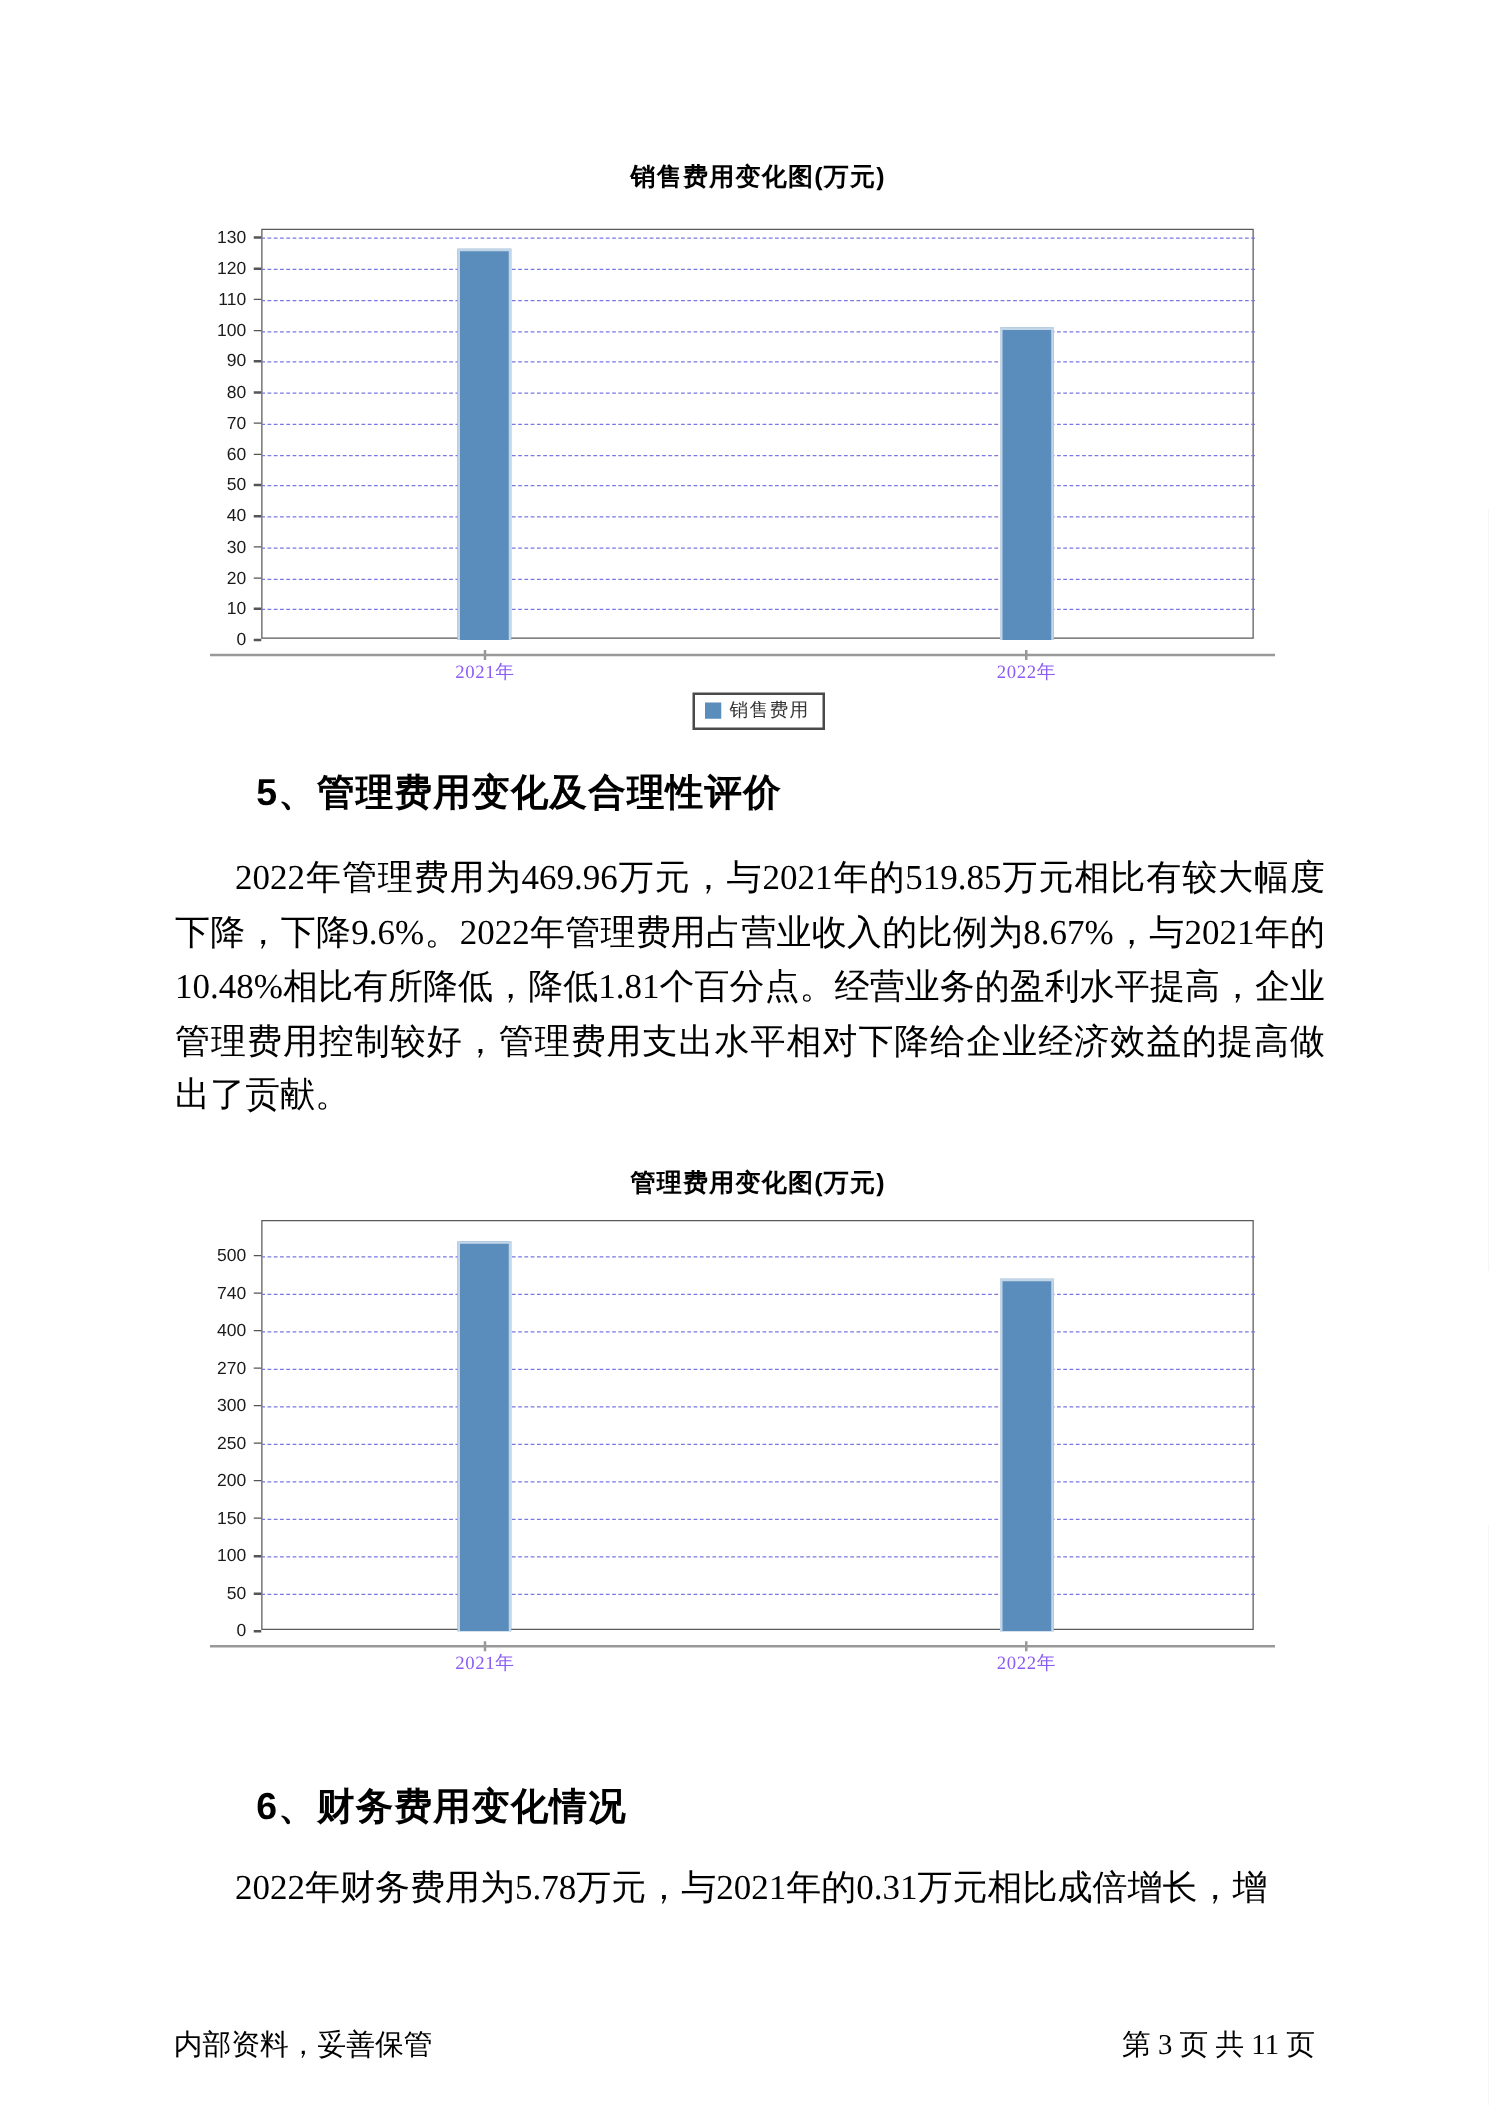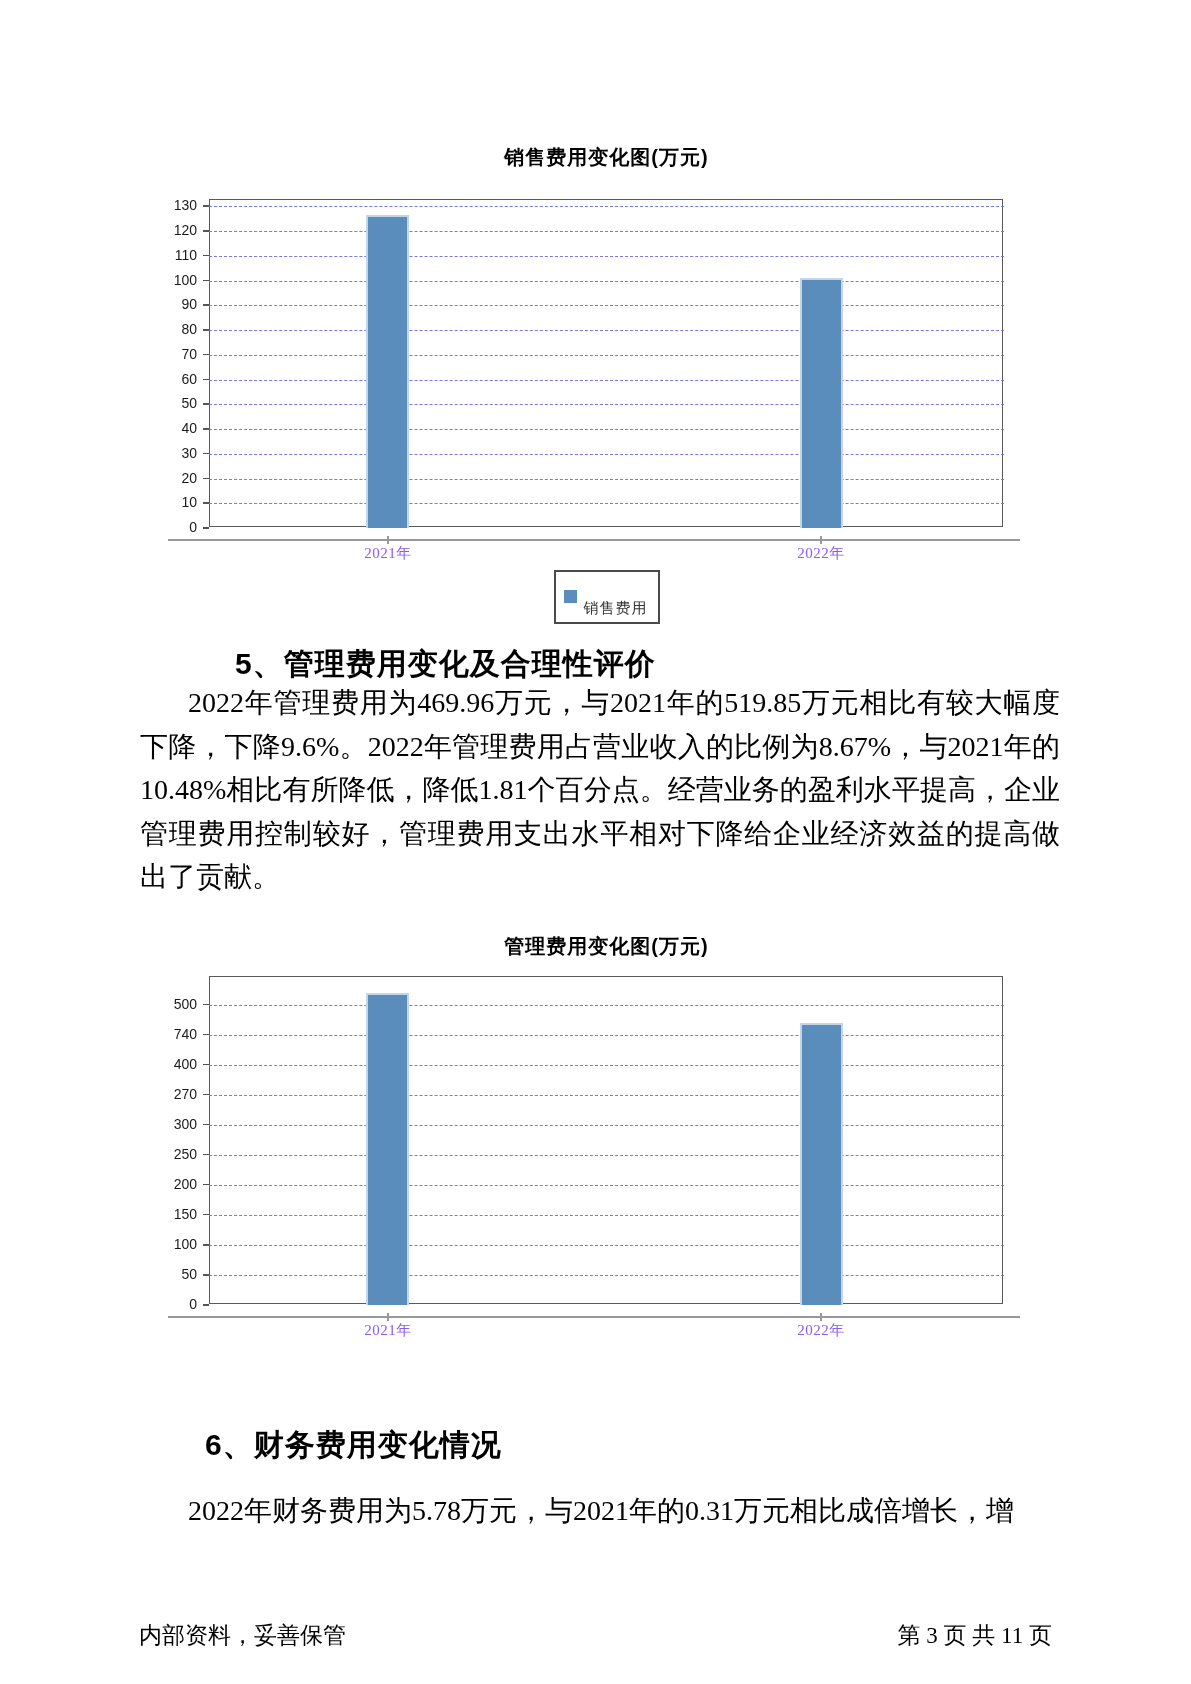--- a/index.html
+++ b/index.html
@@ -33,29 +33,29 @@
   .cat-label{
     position:absolute;text-align:center;font-size:15px;color:#8b5cf6;letter-spacing:0.5px;
     font-family:"Liberation Serif",serif;white-space:nowrap;
   }
   .legend-row{position:absolute;display:flex;justify-content:center;}
   .legend-box{
     display:inline-flex;align-items:center;gap:7px;border:2px solid #4a4a4a;
     background:#fff;padding:3px 10px 4px 8px;
   }
   .legend-swatch{width:13px;height:13px;}
-  .legend-label{font-size:15px;color:#333;letter-spacing:1px;white-space:nowrap;margin-top:24px;}
+  .legend-label{font-size:15px;color:#333;letter-spacing:1px;white-space:nowrap;}
   .footer-text{font-size:23px;color:#000;white-space:nowrap;}
 </style>
 </head>
 <body>
 
 <div class="page">
 
-  <div class="chart-block" style="top:136px;height:478px;">
+  <div class="chart-block" style="top:120px;height:478px;">
       <div class="chart-title" style="left: 209px; width: 795px; top: 8px;">销售费用变化图(万元)</div>
       <div class="plot" style="left: 209px; top: 63px; width: 792px; height: 326px;"></div>
       <div class="ytick-mark" style="left: 203px; top: 391px; width: 6px; height: 1.5px;"></div>
       <div class="ytick-label" style="left: 139px; width: 58px; top: 383px;">0</div>
       <div class="gridline" style="left: 209px; width: 795px; top: 367.3px;"></div>
       <div class="ytick-mark" style="left: 203px; top: 366.3px; width: 6px; height: 1.5px;"></div>
       <div class="ytick-label" style="left: 139px; width: 58px; top: 358.3px;">10</div>
       <div class="gridline" style="left: 209px; width: 795px; top: 342.5px;"></div>
       <div class="ytick-mark" style="left: 203px; top: 341.5px; width: 6px; height: 1.5px;"></div>
       <div class="ytick-label" style="left: 139px; width: 58px; top: 333.5px; text-align: right;">20</div>
@@ -100,21 +100,21 @@
       <div class="xtick" style="left: 820.4px; top: 400px; width: 1.5px; height: 8px;"></div>
       <div class="cat-label" style="left: 761.1px; width: 120px; top: 408px;">2022年</div>
       <div class="legend-row" style="left: 209px; width: 795px; top: 434px;">
         <div class="legend-box" style="position: relative;">
           <div class="legend-swatch" style="background: rgb(90, 140, 188); position: relative;"></div>
           <div class="legend-label" style="position: relative;">销售费用</div>
         </div>
       </div>
     </div>
 
-  <div class="abs heading" style="left:205px;top:644px;margin-left:30px;">5、管理费用变化及合理性评价</div>
+  <div class="abs heading" style="left:205px;top:614px;">5、管理费用变化及合理性评价</div>
 
   <div class="abs para" style="left:140px;top:681px;width:920px;">2022年管理费用为469.96万元，与2021年的519.85万元相比有较大幅度下降，下降9.6%。2022年管理费用占营业收入的比例为8.67%，与2021年的10.48%相比有所降低，降低1.81个百分点。经营业务的盈利水平提高，企业管理费用控制较好，管理费用支出水平相对下降给企业经济效益的提高做出了贡献。</div>
 
   <div class="chart-block" style="top:925px;height:468px;">
       <div class="chart-title" style="left: 209px; width: 795px; top: 8px;">管理费用变化图(万元)</div>
       <div class="plot" style="left: 209px; top: 51px; width: 792px; height: 326px;"></div>
       <div class="ytick-mark" style="left: 203px; top: 379px; width: 6px; height: 1.5px;"></div>
       <div class="ytick-label" style="left: 139px; width: 58px; top: 371px;">0</div>
       <div class="gridline" style="left: 209px; width: 795px; top: 350px;"></div>
       <div class="ytick-mark" style="left: 203px; top: 349px; width: 6px; height: 1.5px;"></div>

